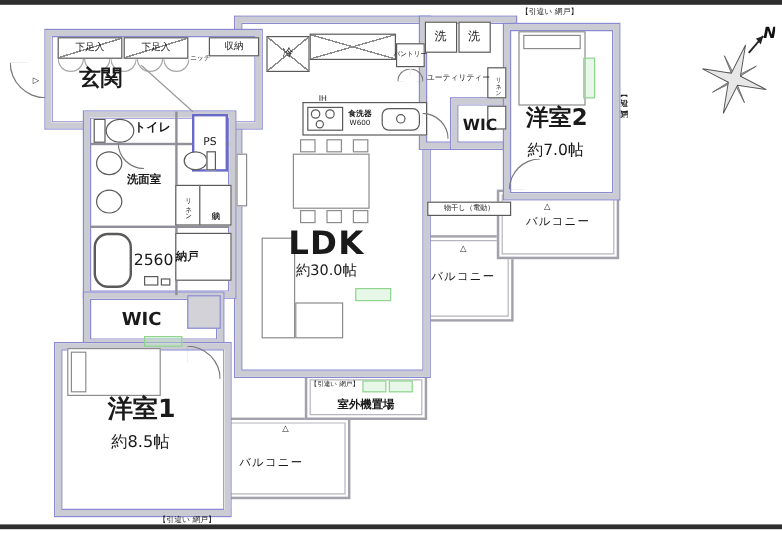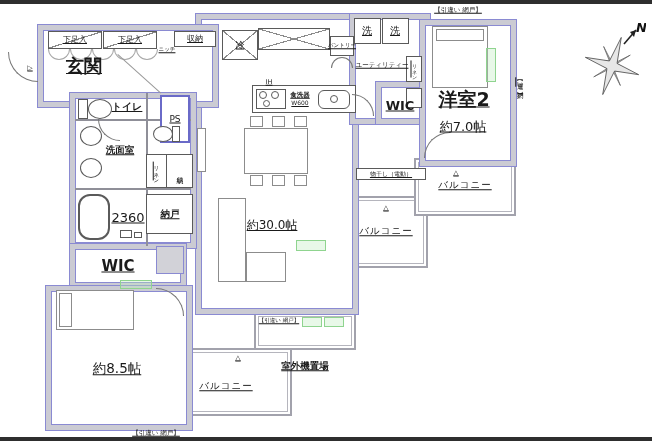--- a/index.html
+++ b/index.html
@@ -7,21 +7,21 @@
           font-family:"DejaVu Sans",sans-serif;color:#1a1a1a;}
   .bar{position:absolute;left:0;width:652px;height:4px;background:#2e2e2e;}
   
   .room{position:absolute;background:#fff;border:5px solid #cbcbd3;box-sizing:border-box;
         box-shadow:0 0 0 1px #8a8ad2, inset 0 0 0 1px #8a8ad2;}
   
   .balc{position:absolute;background:#fff;border:2px solid #a2a2ac;box-sizing:border-box;
         box-shadow:inset 0 0 0 2px #fff, inset 0 0 0 3px #b5b5bd;}
   .box{position:absolute;background:#fff;border:1px solid #5a5a5a;box-sizing:border-box;}
   .part{position:absolute;background:#8f8f98;}
-  .lbl{position:absolute;white-space:nowrap;transform:translate(-50%,-50%);line-height:1;text-decoration:underline;}
+  .lbl{position:absolute;white-space:nowrap;transform:translate(-50%,-50%);line-height:1;}
   .vert{writing-mode:vertical-rl;text-orientation:upright;}
   .diag1{background-image:linear-gradient(to bottom right,transparent calc(50% - .6px),#8a8a8a calc(50% - .6px),#8a8a8a calc(50% + .6px),transparent calc(50% + .6px));}
   .diagx{background-image:linear-gradient(to bottom right,transparent calc(50% - .6px),#8a8a8a calc(50% - .6px),#8a8a8a calc(50% + .6px),transparent calc(50% + .6px)),
                          linear-gradient(to top right,transparent calc(50% - .6px),#8a8a8a calc(50% - .6px),#8a8a8a calc(50% + .6px),transparent calc(50% + .6px));}
   .green{position:absolute;border:1px solid #8fd48f;background:rgba(190,235,190,.35);box-sizing:border-box;}
   .oval{position:absolute;border:1.5px solid #5a5a5a;border-radius:50%;background:#fff;box-sizing:border-box;}
   .tub{position:absolute;border:2px solid #5a5a5a;border-radius:12px;background:#fff;box-sizing:border-box;}
   .furn{position:absolute;border:1px solid #8c8c8c;background:#fff;box-sizing:border-box;}
   .arc{position:absolute;box-sizing:border-box;background:transparent;}
   .arc-bl{border-left:1px solid #777;border-bottom:1px solid #777;border-radius:0 0 0 100%;}
@@ -135,26 +135,28 @@
   <span class="lbl" style="left:130px;top:40px;font-size:8px;">下足入</span>
   <span class="lbl" style="left:195px;top:39px;font-size:8px;">収納</span>
   <span class="lbl" style="left:167px;top:50px;font-size:5.5px;">ニッチ</span>
   <span class="lbl" style="left:30px;top:68px;font-size:7px;">▷</span>
 
   <span class="lbl" style="left:127px;top:107px;font-size:10px;font-weight:600;">トイレ</span>
   <span class="lbl" style="left:175px;top:119px;font-size:9px;">PS</span>
   <span class="lbl" style="left:120px;top:150px;font-size:9.5px;font-weight:600;">洗面室</span>
   <span class="lbl vert" style="left:156px;top:171px;font-size:5.5px;">リネン</span>
   <span class="lbl vert" style="left:179px;top:171px;font-size:7px;">収納</span>
-  <span class="lbl" style="left:128px;top:217px;font-size:13px;">2360</span>
-  <span class="lbl" style="left:170px;top:214px;font-size:9.5px;font-weight:600;">納戸</span>
+  <span class="lbl" style="left:128px;top:217px;font-size:13px;">2560</span>
+  <span class="lbl" style="left:156px;top:214px;font-size:9.5px;font-weight:600;">納戸</span>
   <span class="lbl" style="left:118px;top:266px;font-size:15px;font-weight:600;">WIC</span>
 
+  <span class="lbl" style="left:118px;top:341px;font-size:21px;font-weight:600;">洋室1</span>
   <span class="lbl" style="left:117px;top:369px;font-size:13.5px;">約8.5帖</span>
 
+  <span class="lbl" style="left:272px;top:203px;font-size:27px;font-weight:700;letter-spacing:1px;">LDK</span>
   <span class="lbl" style="left:272px;top:225px;font-size:12px;">約30.0帖</span>
 
   <span class="lbl" style="left:240px;top:45px;font-size:9px;">冷</span>
   <span class="lbl" style="left:342px;top:46px;font-size:5.5px;">パントリー</span>
   <span class="lbl" style="left:269px;top:82px;font-size:6.5px;">IH</span>
   <span class="lbl" style="left:300px;top:95px;font-size:6.5px;font-weight:600;">食洗器</span>
   <span class="lbl" style="left:300px;top:103px;font-size:6px;">W600</span>
 
   <span class="lbl" style="left:367px;top:31px;font-size:10px;">洗</span>
   <span class="lbl" style="left:395px;top:31px;font-size:10px;">洗</span>
@@ -164,21 +166,21 @@
 
   <span class="lbl" style="left:464px;top:99px;font-size:19px;font-weight:600;">洋室2</span>
   <span class="lbl" style="left:463px;top:126px;font-size:13px;">約7.0帖</span>
 
   <span class="lbl" style="left:238px;top:358px;font-size:7px;">△</span>
   <span class="lbl" style="left:226px;top:386px;font-size:9.5px;letter-spacing:1px;">バルコニー</span>
   <span class="lbl" style="left:386px;top:208px;font-size:7px;">△</span>
   <span class="lbl" style="left:386px;top:231px;font-size:9.5px;letter-spacing:1px;">バルコニー</span>
   <span class="lbl" style="left:456px;top:173px;font-size:7px;">△</span>
   <span class="lbl" style="left:465px;top:185px;font-size:9.5px;letter-spacing:1px;">バルコニー</span>
-  <span class="lbl" style="left:305px;top:338px;font-size:9.5px;font-weight:600;margin-top:28px;">室外機置場</span>
+  <span class="lbl" style="left:305px;top:338px;font-size:9.5px;font-weight:600;">室外機置場</span>
 
   <span class="lbl" style="left:279px;top:321px;font-size:5.5px;">【引違い 網戸】</span>
   <span class="lbl" style="left:458px;top:10px;font-size:6.5px;">【引違い 網戸】</span>
   <span class="lbl" style="left:520px;top:82px;font-size:6.5px;writing-mode:vertical-rl;">【引違い 網戸】</span>
   <span class="lbl" style="left:156px;top:433px;font-size:6.5px;">【引違い 網戸】</span>
   <span class="lbl" style="left:391px;top:174px;font-size:6px;">物干し（電動）</span>
 
   <svg width="68" height="76" viewBox="0 0 68 76" style="position:absolute;left:578px;top:20px;">
     <g transform="rotate(18 34 46)">
       <polygon points="48,32 38,42 56,46 38,50 48,60 36,48 34,68? " fill="none"></polygon>

